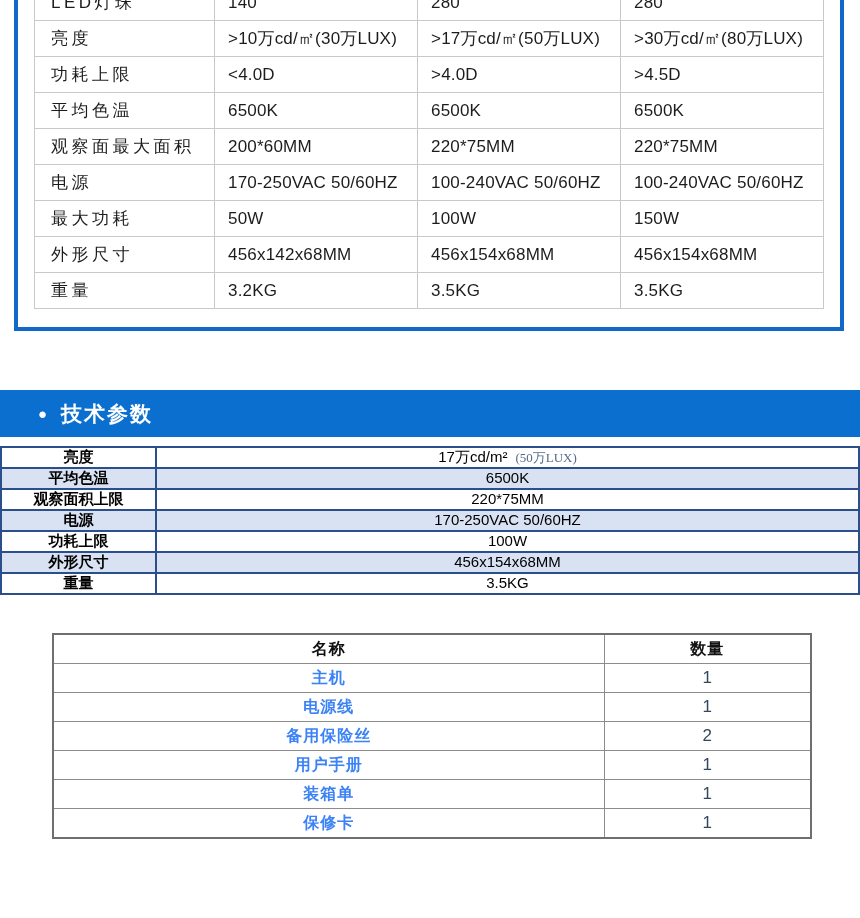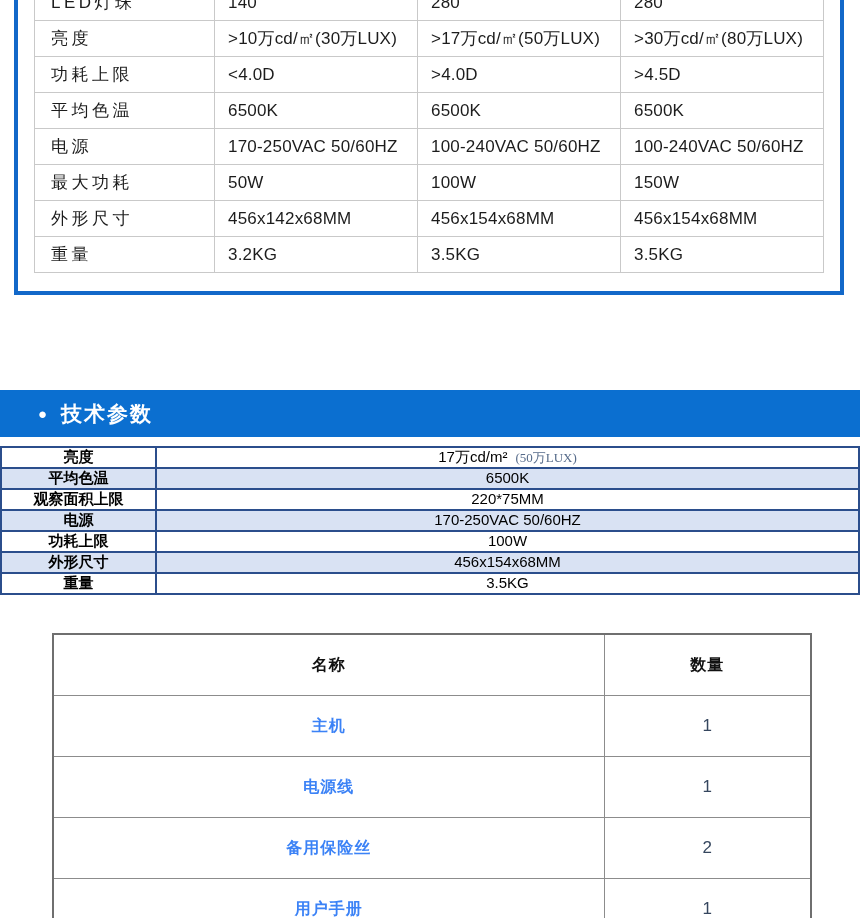--- a/index.html
+++ b/index.html
@@ -54,21 +54,21 @@
   .param-note{font-size:13px;color:#566b8a;margin-left:8px;font-family:Liberation Serif, serif;}
 
   
   .packing-table{
     position:absolute;top:633px;left:52px;width:760px;
     border-collapse:collapse;table-layout:fixed;background:#ffffff;
     border:2px solid #6f6f6f;
   }
   .packing-table th,.packing-table td{
     border:1px solid #8c8c8c;height:28px;
-    text-align:center;vertical-align:middle;padding:16px;
+    text-align:center;vertical-align:middle;padding:0;
   }
   .packing-table th{font-size:16px;font-weight:bold;color:#111111;letter-spacing:1px;}
   .packing-table td.item-name{font-size:16px;font-weight:bold;color:#3b82f6;letter-spacing:1px;}
   .packing-table td.item-qty{font-size:17px;color:#35465e;font-weight:400;}
   .packing-table col.qty-col{width:207px;}
 </style>
 </head>
 <body>
 
 <div class="spec-box">
@@ -90,20 +90,26 @@
           <th>功耗上限</th>
           <td>&lt;4.0D</td>
           <td>&gt;4.0D</td>
           <td>&gt;4.5D</td>
         </tr>
         <tr>
           <th>平均色温</th>
           <td>6500K</td>
           <td>6500K</td>
           <td>6500K</td>
+        </tr>
+        <tr>
+          <th>观察面最大面积</th>
+          <td>200*60MM</td>
+          <td>220*75MM</td>
+          <td>220*75MM</td>
         </tr>
         <tr>
           <th>电源</th>
           <td>170-250VAC 50/60HZ</td>
           <td>100-240VAC 50/60HZ</td>
           <td>100-240VAC 50/60HZ</td>
         </tr>
         <tr>
           <th>最大功耗</th>
           <td>50W</td>
@@ -186,17 +192,21 @@
       </tr>
       <tr>
         <td class="item-name">备用保险丝</td>
         <td class="item-qty">2</td>
       </tr>
       <tr>
         <td class="item-name">用户手册</td>
         <td class="item-qty">1</td>
       </tr>
       <tr>
+        <td class="item-name">装箱单</td>
+        <td class="item-qty">1</td>
+      </tr>
+      <tr>
         <td class="item-name">保修卡</td>
         <td class="item-qty">1</td>
       </tr>
     </tbody>
 </table>
 
 </body></html>

